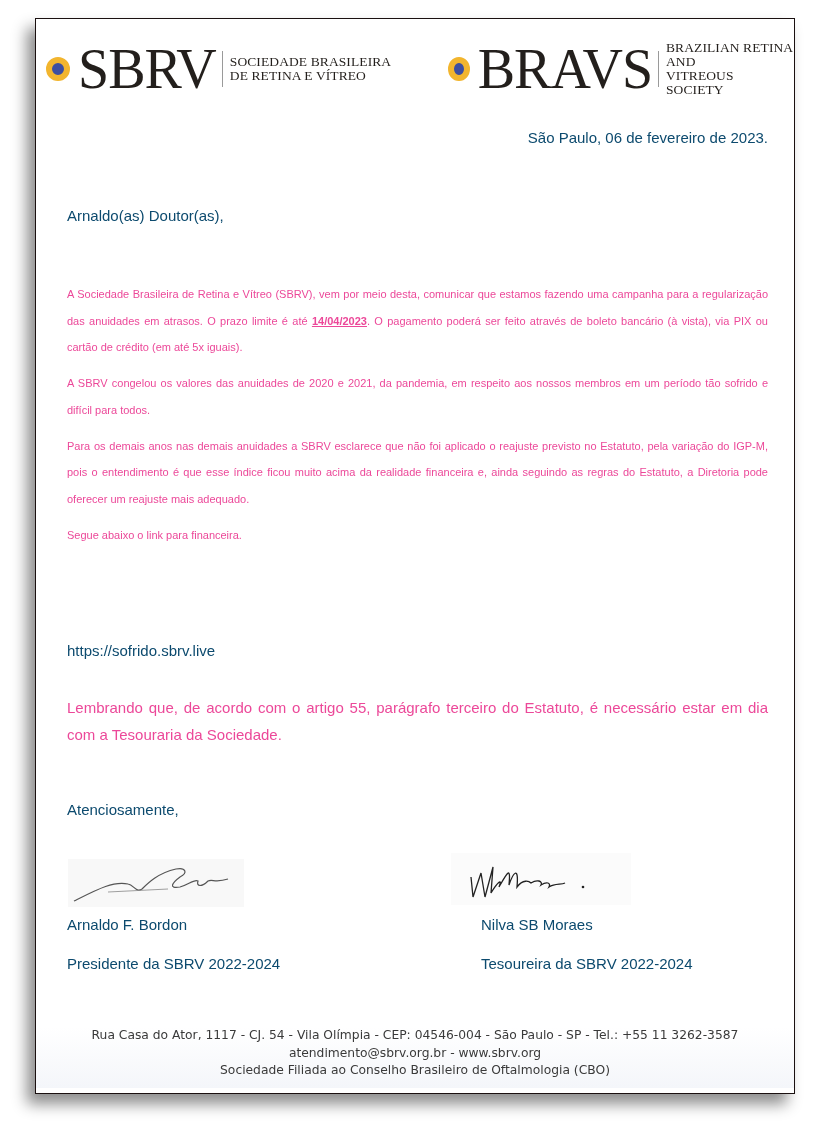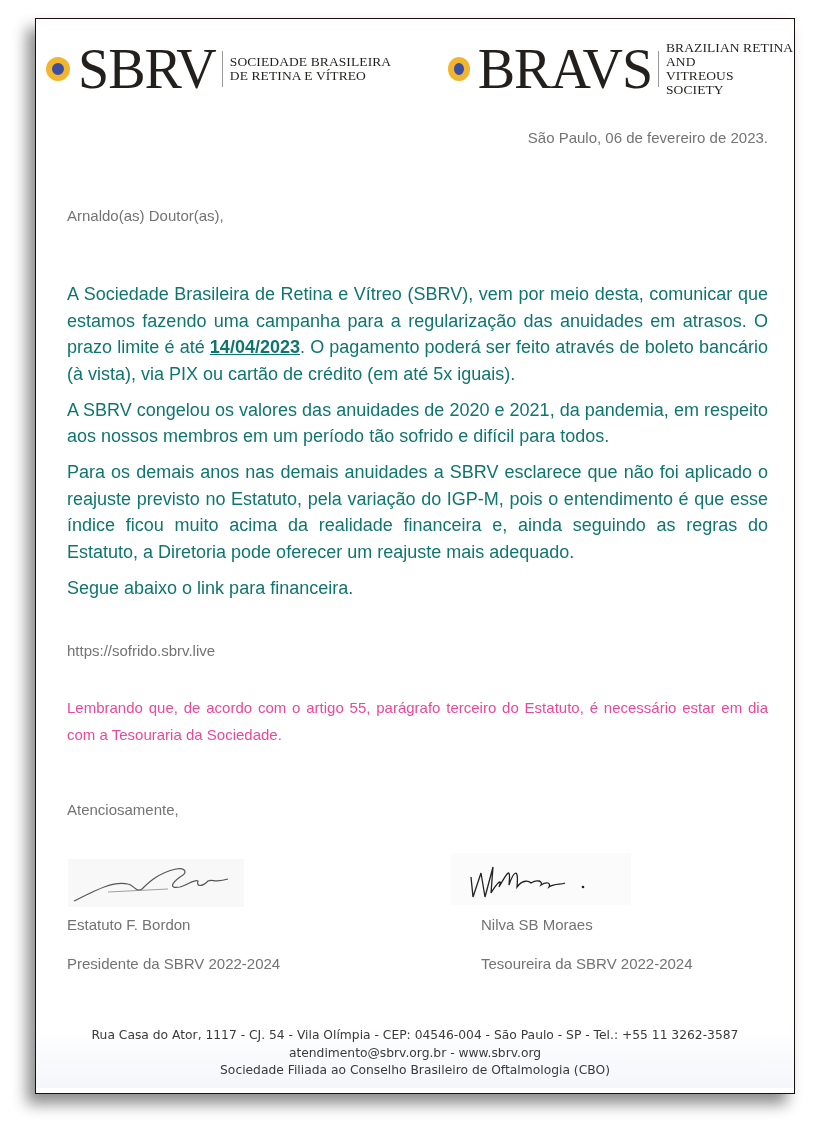--- a/index.html
+++ b/index.html
@@ -22,24 +22,24 @@
       color: #231f1c; letter-spacing: -1px;
     }
     .logo-sep { width: 1px; height: 36px; background: #9a9a9a; margin: 0 7px 0 6px; }
     .logo-sub {
       font-family: "Liberation Serif", serif; font-size: 13.5px; line-height: 14px;
       color: #231f1c; letter-spacing: 0.1px;
     }
     .logo-left { left: 10px; }
     .logo-right { left: 412px; }
 
-    .text { position: absolute; font-size: 15px; color: #737373; }
+    .text { position: absolute; font-size: 15px; color: #0c4a6e; }
     .date { top: 110px; right: 26px; }
     .greeting { top: 188px; left: 31px; }
-    .body { position: absolute; left: 31px; width: 701px; top: 262px; font-size: 18px; color: #0f766e; line-height: 26.5px; text-align: justify; }
+    .body { position: absolute; left: 31px; width: 701px; top: 262px; font-size: 11px; color: #ec4899; line-height: 26.5px; text-align: justify; }
     .body p { margin: 0 0 9.5px 0; }
     .deadline { font-weight: bold; text-decoration: underline; }
     .link { top: 623px; left: 31px; }
     .reminder { position: absolute; left: 31px; top: 676px; width: 701px; font-size: 15px; color: #ec4899; line-height: 26.5px; text-align: justify; }
     .closing { top: 782px; left: 31px; }
 
     .sig-img { position: absolute; }
     .sig1 { left: 32px; top: 840px; width: 176px; height: 48px; background: #f8f8f8; }
     .sig2 { left: 415px; top: 834px; width: 180px; height: 52px; background: #fbfbfb; }
     .sig-name { top: 897px; }
@@ -101,21 +101,21 @@
       <path d="M40 33 C60 32 80 31 100 30" stroke="#888" stroke-width="0.8" fill="none"></path>
     </svg>
   </div>
   <div class="sig-img sig2">
     <svg width="180" height="52" viewBox="0 0 180 52">
       <path d="M20 24 L22 44 L30 20 L34 44 L42 14 L40 40 C46 30 52 24 48 34 C56 20 60 12 58 32 C62 20 68 12 66 34 C72 26 78 28 80 30 C86 26 92 28 90 32 C96 28 100 30 98 34 C104 30 110 32 114 30" stroke="#222" stroke-width="1.3" fill="none"></path>
       <circle cx="132" cy="34" r="1.3" fill="#222"></circle>
     </svg>
   </div>
 
-  <div class="text sig-name col1">Estatuto F. Bordon</div>
+  <div class="text sig-name col1">Arnaldo F. Bordon</div>
   <div class="text sig-role col1">Presidente da SBRV 2022-2024</div>
   <div class="text sig-name col2">Nilva SB Moraes</div>
   <div class="text sig-role col2">Tesoureira da SBRV 2022-2024</div>
 
   <div class="footer">
     <div>Rua Casa do Ator, 1117 - CJ. 54 - Vila Olímpia - CEP: 04546-004 - São Paulo - SP - Tel.: +55 11 3262-3587</div>
     <div>atendimento@sbrv.org.br - www.sbrv.org</div>
     <div>Sociedade Filiada ao Conselho Brasileiro de Oftalmologia (CBO)</div>
   </div>
 </div>

